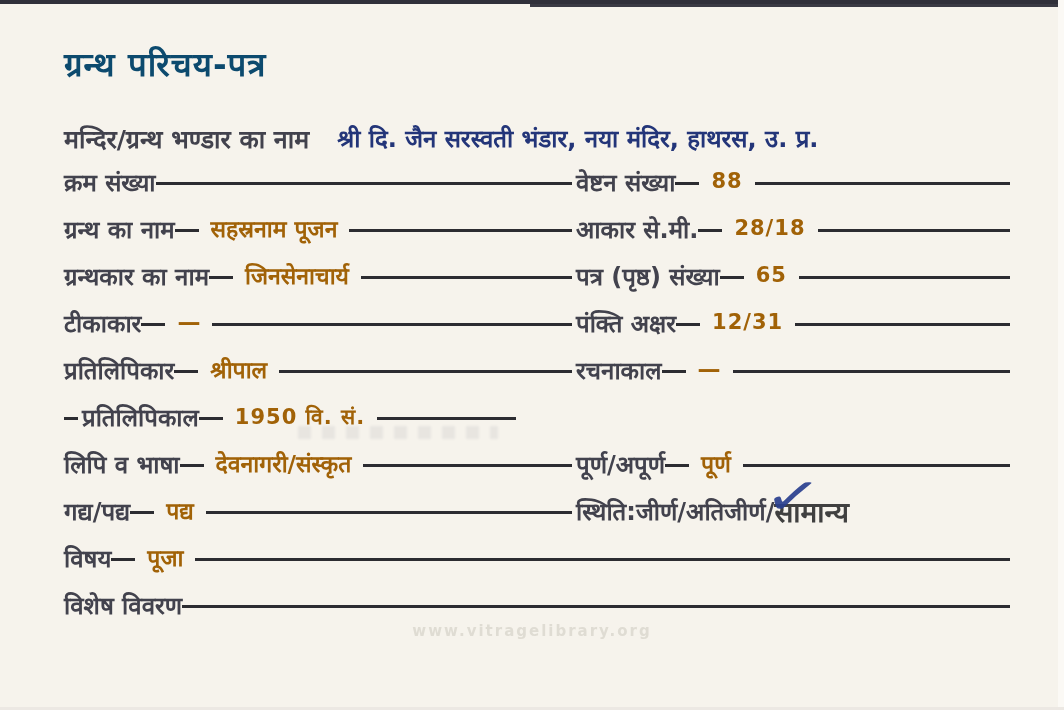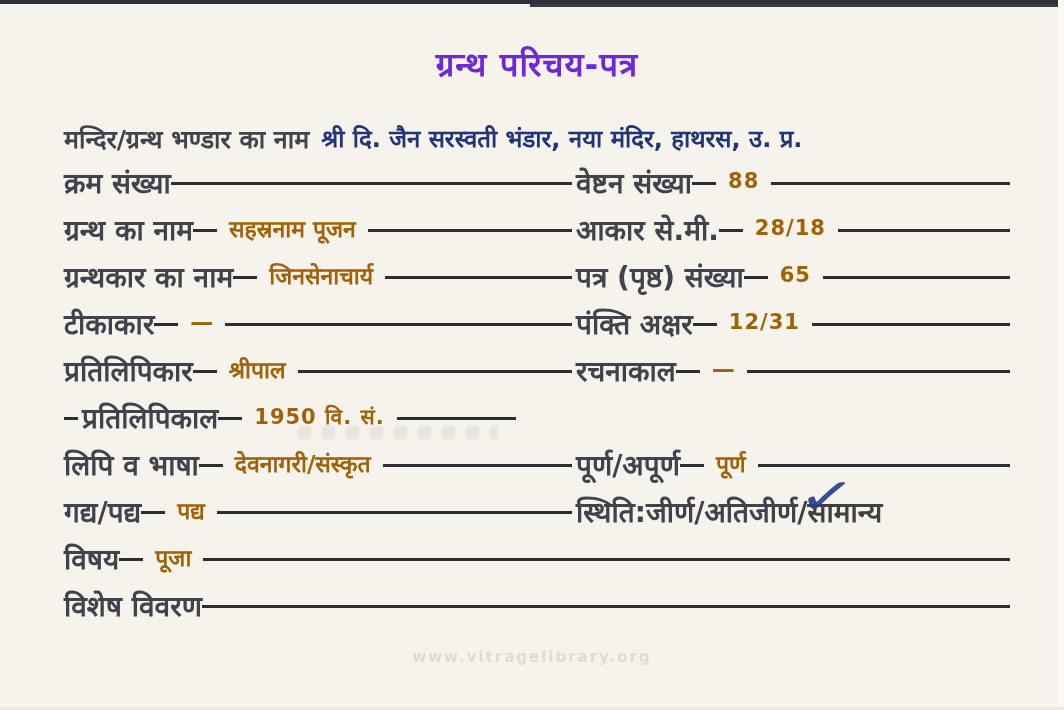--- a/index.html
+++ b/index.html
@@ -18,39 +18,39 @@
   .scan-bottom { position:absolute; bottom:0; left:0; width:100%; height:3px; background:#ece8e3; }
   .smudge {
     position:absolute; left:298px; top:426px; width:200px; height:13px;
     background:repeating-linear-gradient(90deg, rgba(110,110,125,.14) 0 13px, transparent 13px 24px);
     filter:blur(1px); opacity:.7;
   }
 
   .card { position:absolute; inset:0; padding:40px 54px 0 64px; }
 
   .title {
-    text-align:center; font-size:33px; font-weight:bold; color:#6d28d9;
+    text-align:left; font-size:33px; font-weight:bold; color:#0c4a6e;
     line-height:50px; letter-spacing:1px;
   }
 
   .header-row {
-    display:flex; align-items:baseline; 
+    display:flex; align-items:baseline; gap:16px;
     margin-top:12px; height:46px; white-space:nowrap;
   }
   .header-row .lbl { font-size:25px; font-weight:bold; color:#42424d; }
   .header-row .val { font-size:24px; font-weight:bold; color:#233579;margin-top:20px; }
 
   .grid { margin-top:10px; }
   .row  { display:flex; height:47px; }
   .cell { display:flex; align-items:center; min-width:0; }
   .cell.left  { flex:1 1 auto; }
   .cell.right { flex:0 0 452px; }
   .cell.full  { flex:1 1 auto; }
 
-  .lbl { font-size:28px; font-weight:bold; color:#42424d; white-space:nowrap; }
+  .lbl { font-size:24px; font-weight:bold; color:#42424d; white-space:nowrap; }
   .val {
     font-size:23px; font-weight:bold; color:#a16207;
     white-space:nowrap; padding:0 12px; position:relative; top:-1px;
   }
   .val:empty { display:none; }
   .val.num { font-size:21px; letter-spacing:1px; }
 
   .seg, .fill, .lead {
     border-top:3px solid #2c2c31; align-self:center; margin-top:3px;
   }
@@ -62,21 +62,21 @@
   .val.opt { color:#404040; padding:0; top:0; font-size:28px; }
   .opt-wrap { position:relative; display:inline-block; }
   .check {
     position:absolute; left:-4px; top:-22px;
     font-size:54px; font-weight:bold; color:#2a3f8f;
     transform:scaleX(1.25) rotate(6deg); line-height:1; opacity:.92;
     pointer-events:none;
   }
 
   .watermark {
-    position:absolute; top:648px; left:0; width:100%;
+    position:absolute; top:622px; left:0; width:100%;
     text-align:center; font-size:15px; letter-spacing:2px;
     color:#dfdcd3; font-weight:bold;
   }
 </style>
 </head>
 <body>
 
 <div class="scan-top"></div>
 <div class="scan-top2"></div>
 <div class="scan-right"></div>

